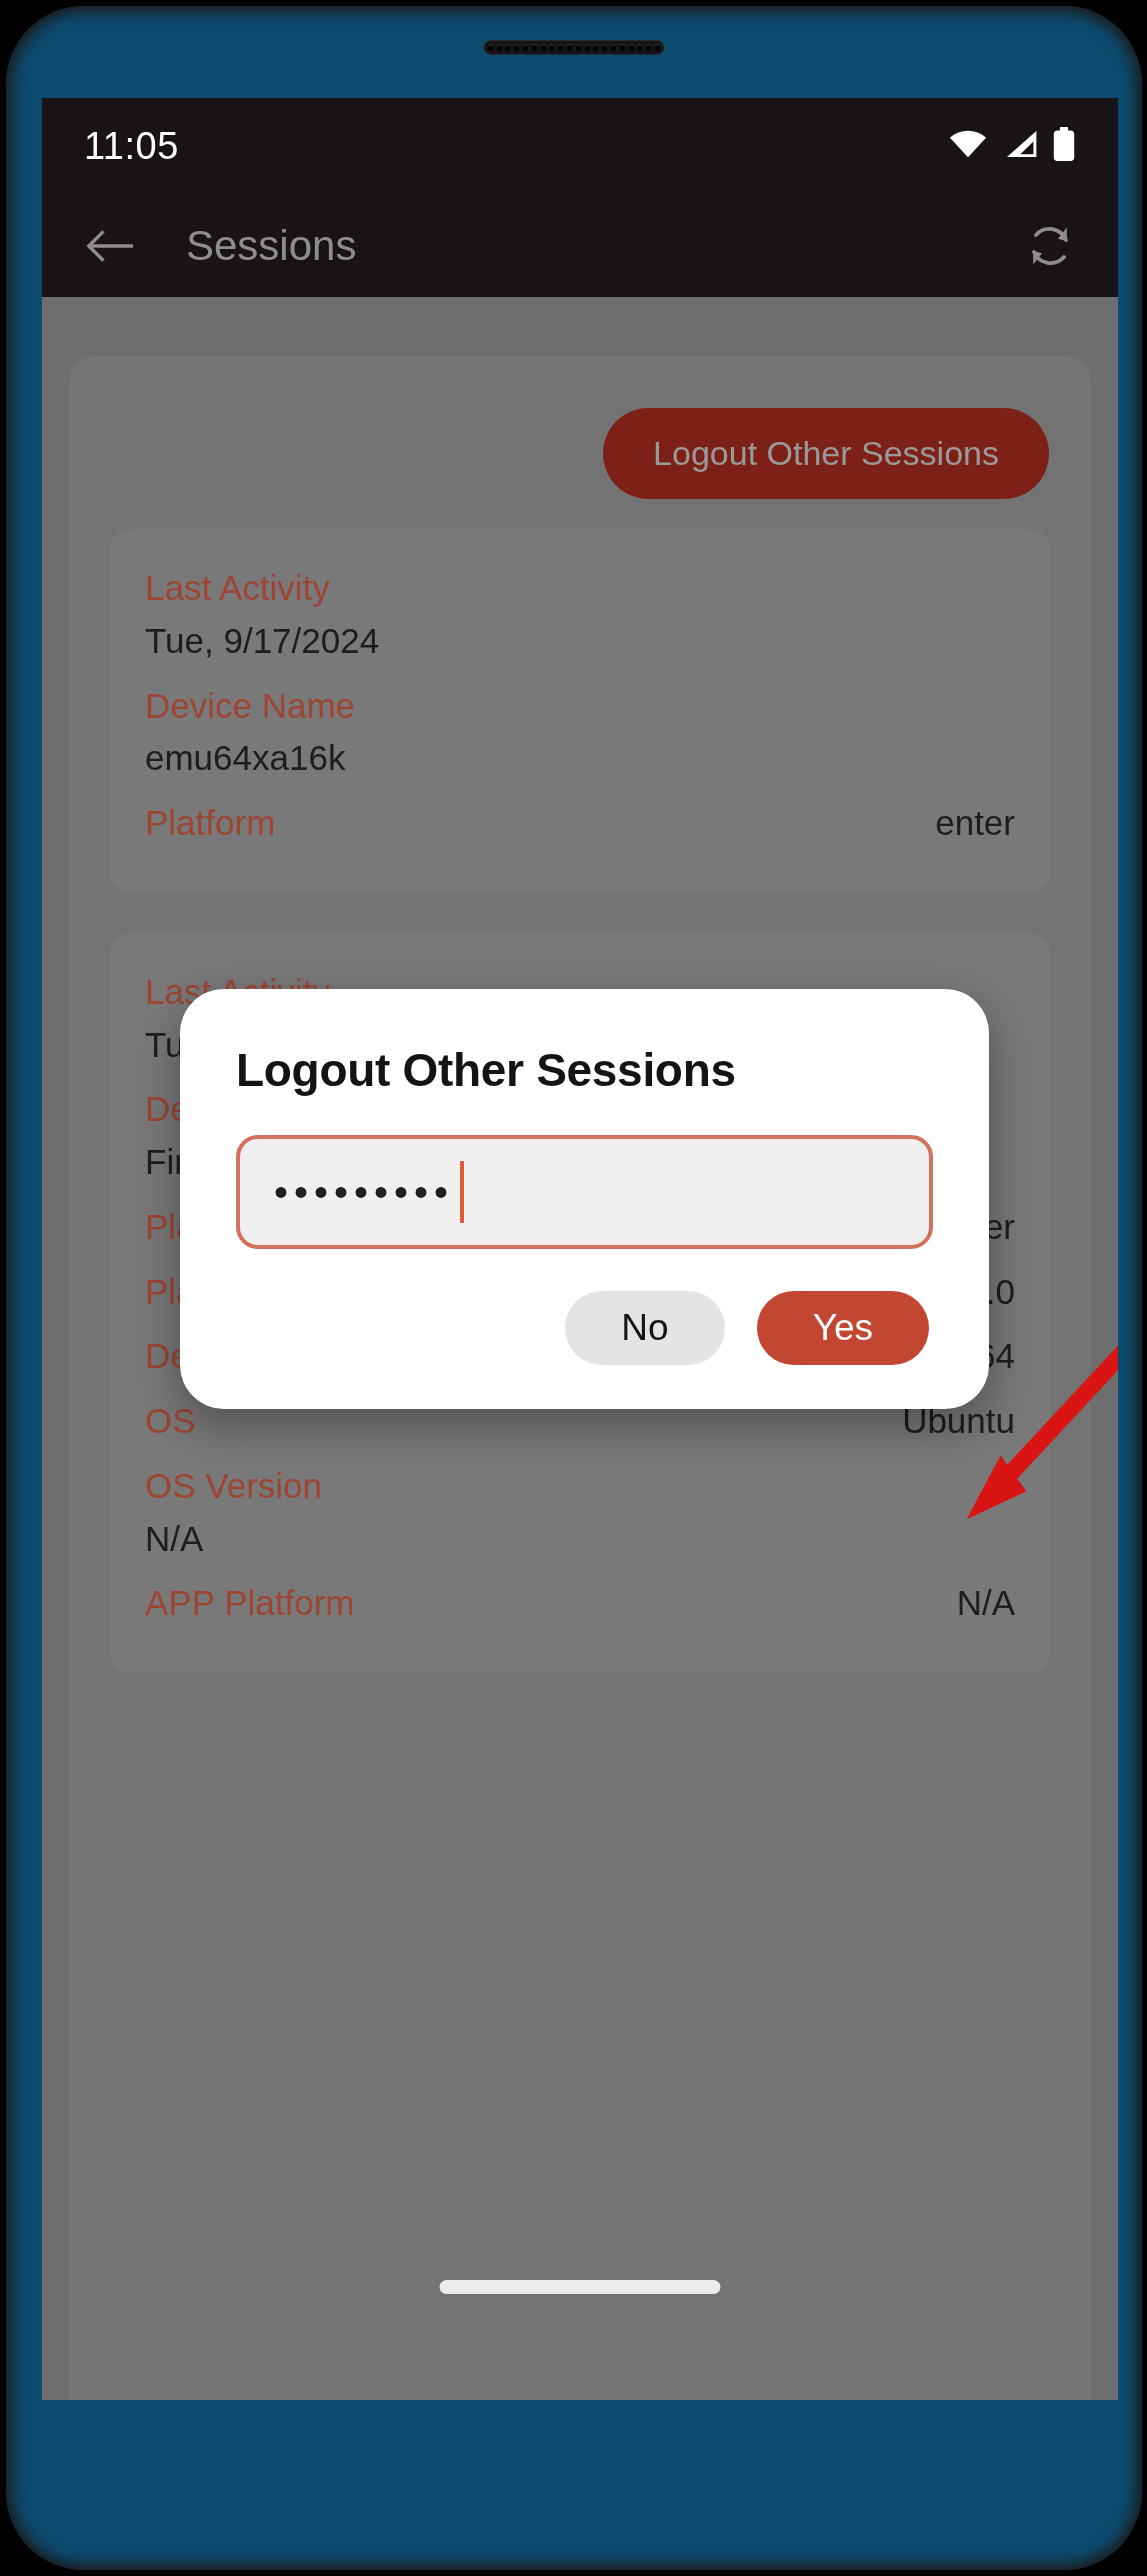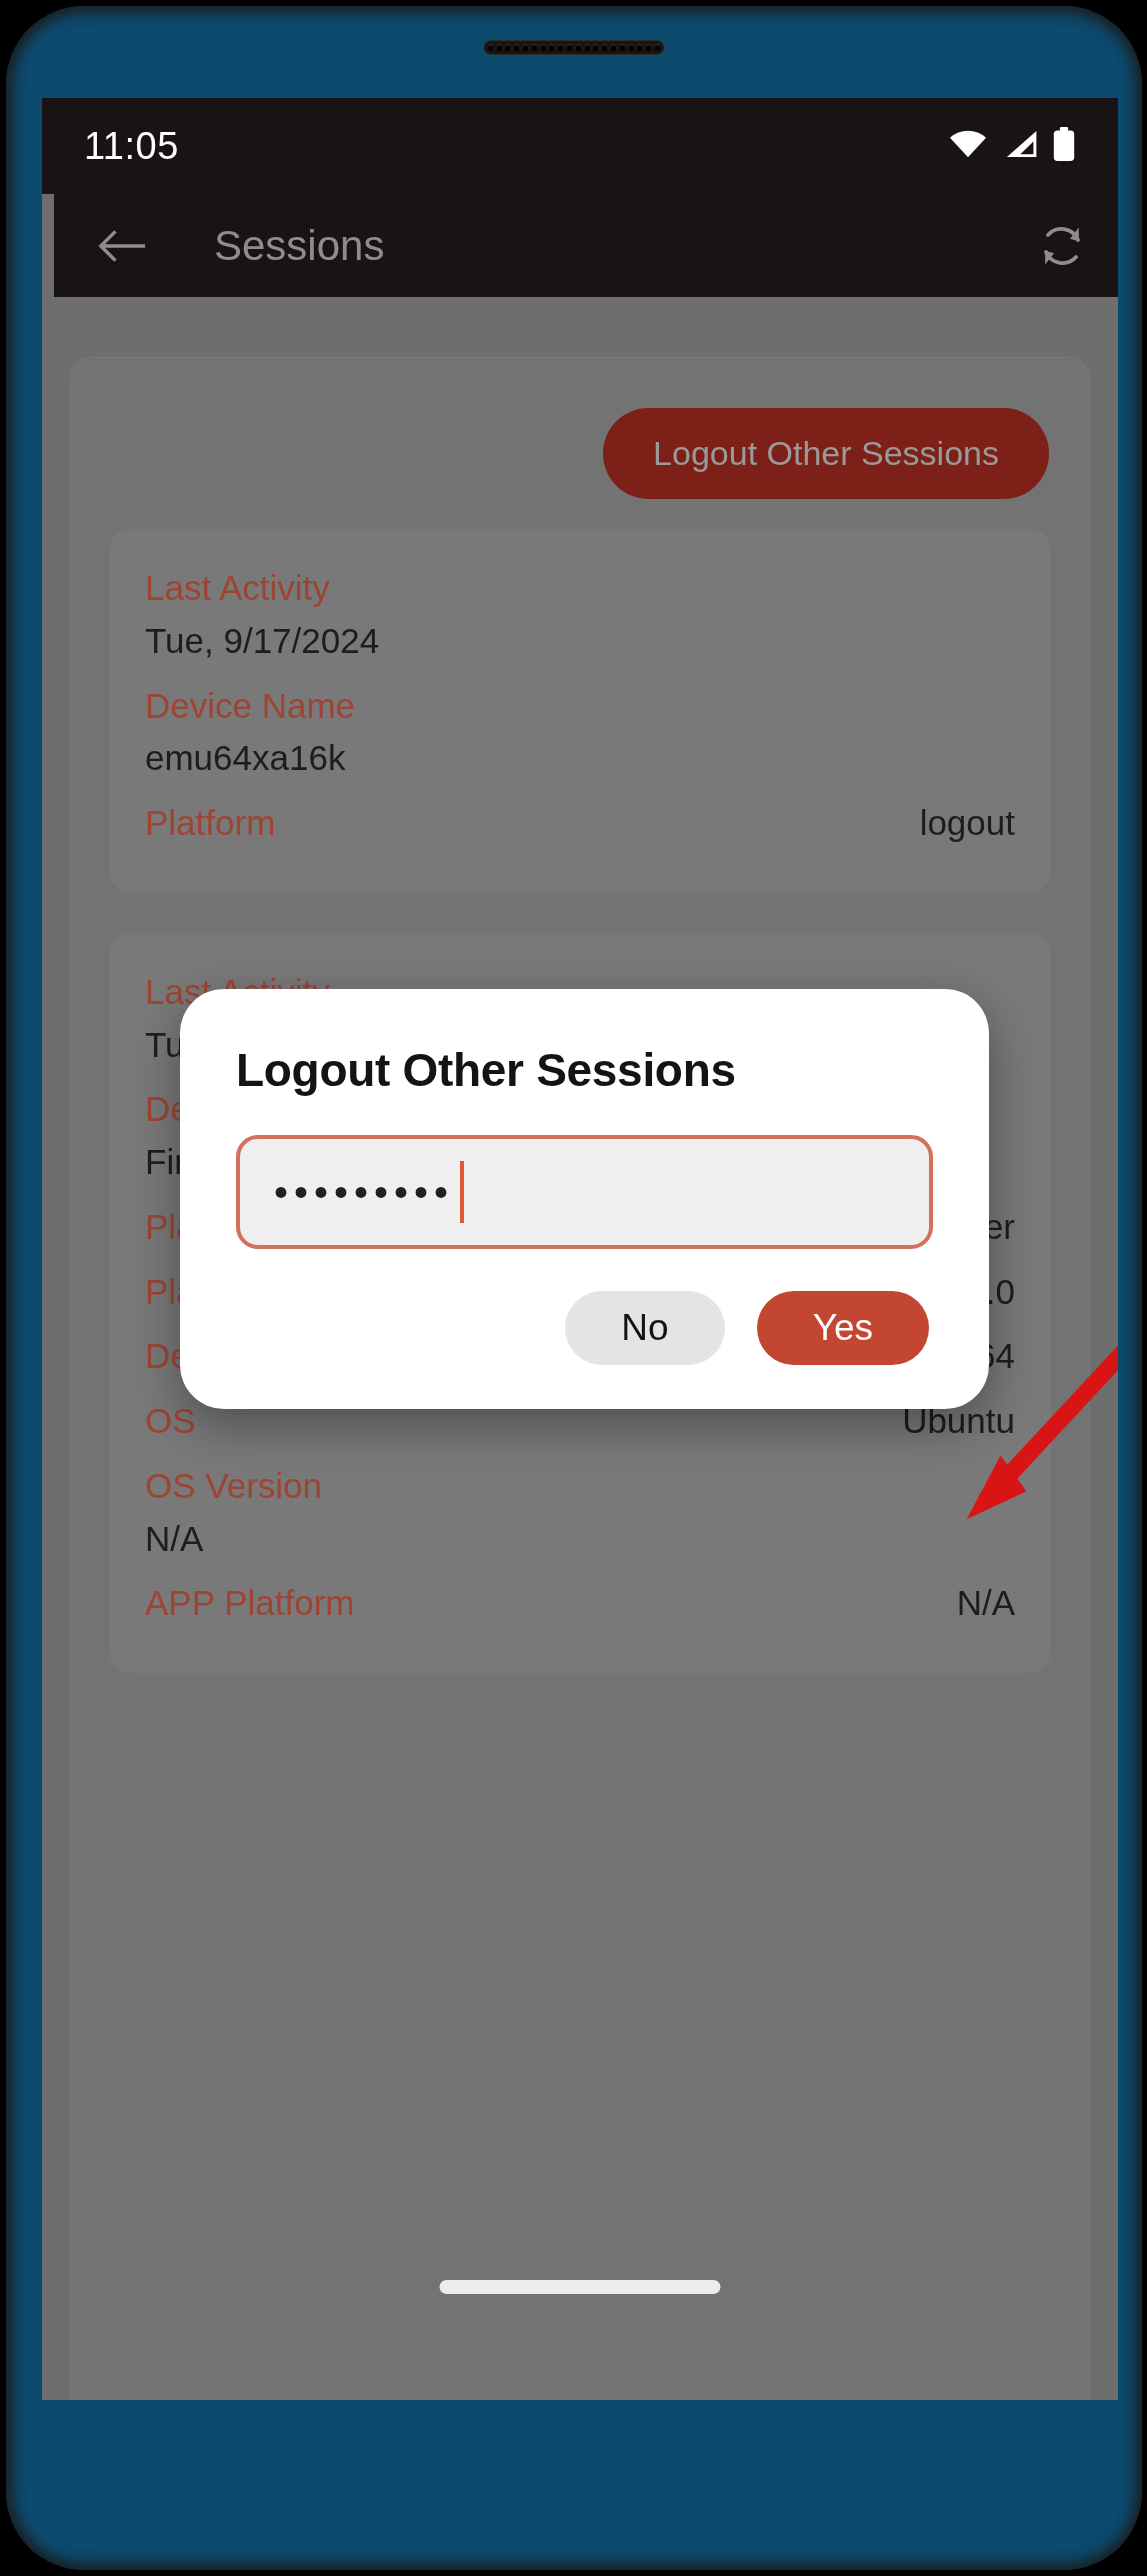--- a/index.html
+++ b/index.html
@@ -79,27 +79,26 @@
   }
   #status-icons {
     display: flex;
     align-items: center;
     gap: 14px;
   }
 
   
   #app-bar {
     position: absolute;
-    left: 12px; top: 96px;
+    left: 0; top: 96px;
     width: 100%; height: 104px;
     background: #191316;
     display: flex;
     align-items: center;
     padding: 0 36px;
-    gap: 16px;
   }
   #back-arrow-button {
     width: 64px; height: 64px;
     display: flex; align-items: center; justify-content: center;
     cursor: pointer;
   }
   #app-bar-title {
     color: #8d8d8d;
     font-size: 42px;
     margin-left: 44px;
@@ -373,21 +372,21 @@
                 <div class="field-row stacked">
                   <div class="field-label">Last Activity</div>
                   <div class="field-value">Tue, 9/17/2024</div>
                 </div>
                 <div class="field-row stacked">
                   <div class="field-label">Device Name</div>
                   <div class="field-value">emu64xa16k</div>
                 </div>
                 <div class="field-row">
                   <div class="field-label">Platform</div>
-                  <div class="field-value">logout</div>
+                  <div class="field-value">enter</div>
                 </div>
               </div>
               <div class="session-card">
                 <div class="field-row stacked">
                   <div class="field-label">Last Activity</div>
                   <div class="field-value">Tue, 9/17/2024</div>
                 </div>
                 <div class="field-row stacked">
                   <div class="field-label">Device Name</div>
                   <div class="field-value">Firefox</div>

